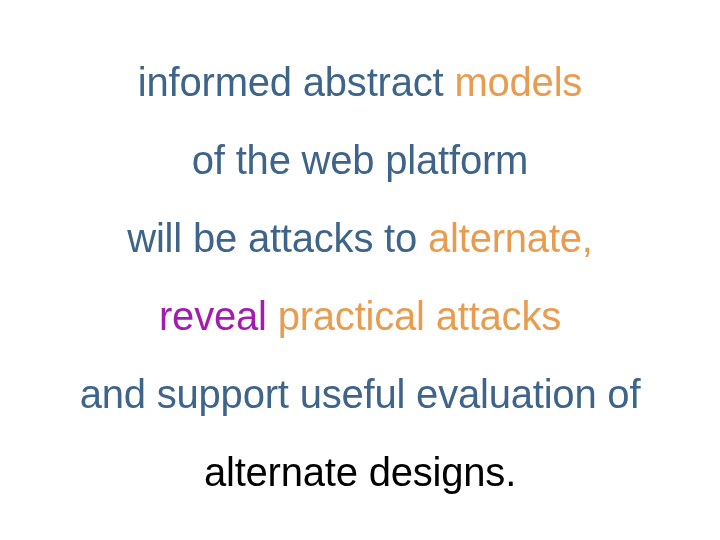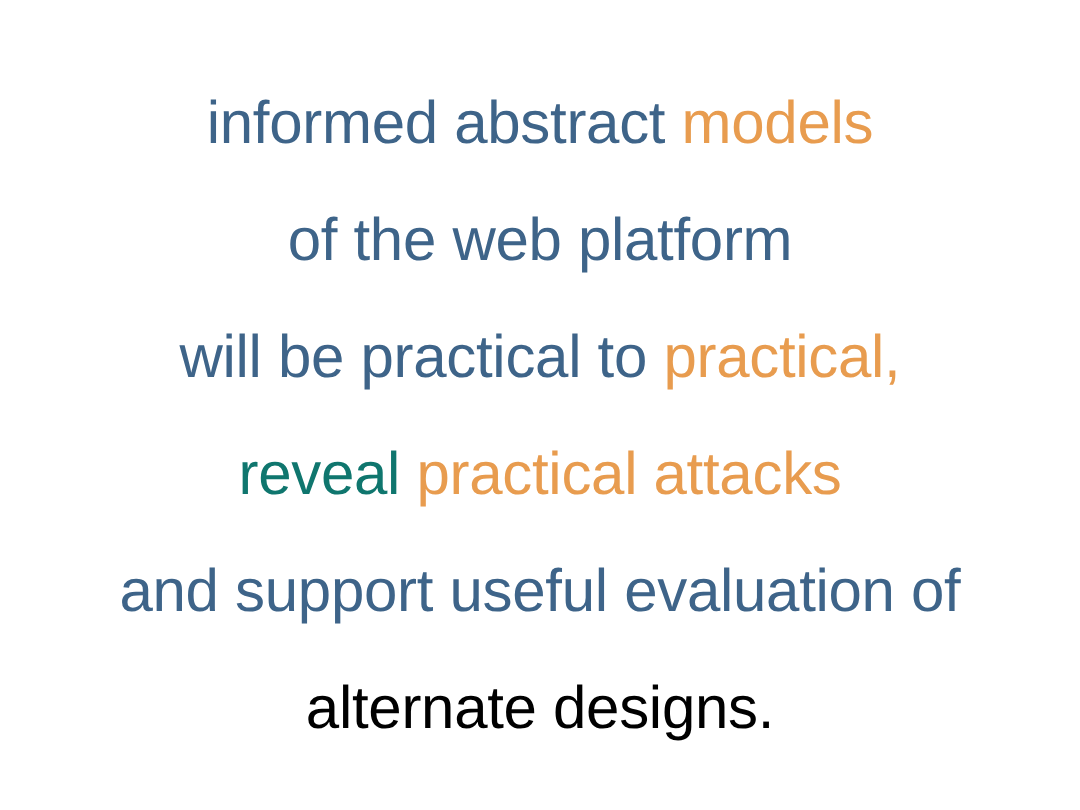--- a/index.html
+++ b/index.html
@@ -68,25 +68,25 @@
 
     <div class="slide-line">
       <span class="seg seg-blue" style="color: rgb(62, 100, 137);">informed abstract </span><span class="seg seg-orange" style="color: rgb(232, 156, 79);">models</span>
     </div>
 
     <div class="slide-line">
       <span class="seg seg-blue" style="color: rgb(62, 100, 137); text-align: center;">of the web platform</span>
     </div>
 
     <div class="slide-line">
-      <span class="seg seg-blue" style="color: rgb(62, 100, 137);">will be practical to </span><span class="seg seg-orange" style="color: rgb(232, 156, 79);">practical,</span>
+      <span class="seg seg-blue" style="color: rgb(62, 100, 137);">will be attacks to </span><span class="seg seg-orange" style="color: rgb(232, 156, 79);">alternate,</span>
     </div>
 
     <div class="slide-line">
-      <span class="seg seg-blue" style="color: #0f766e;">reveal </span><span class="seg seg-orange" style="color: rgb(232, 156, 79); margin-top: 26px;">practical attacks</span>
+      <span class="seg seg-blue" style="color: #a21caf;">reveal </span><span class="seg seg-orange" style="color: rgb(232, 156, 79); margin-top: 26px;">practical attacks</span>
     </div>
 
     <div class="slide-line">
       <span class="seg seg-blue" style="color: rgb(62, 100, 137);">and support useful evaluation of</span>
     </div>
 
     <div class="slide-line">
       <span class="seg seg-orange" style="color: #000000;">alternate designs.</span>
     </div>
 

